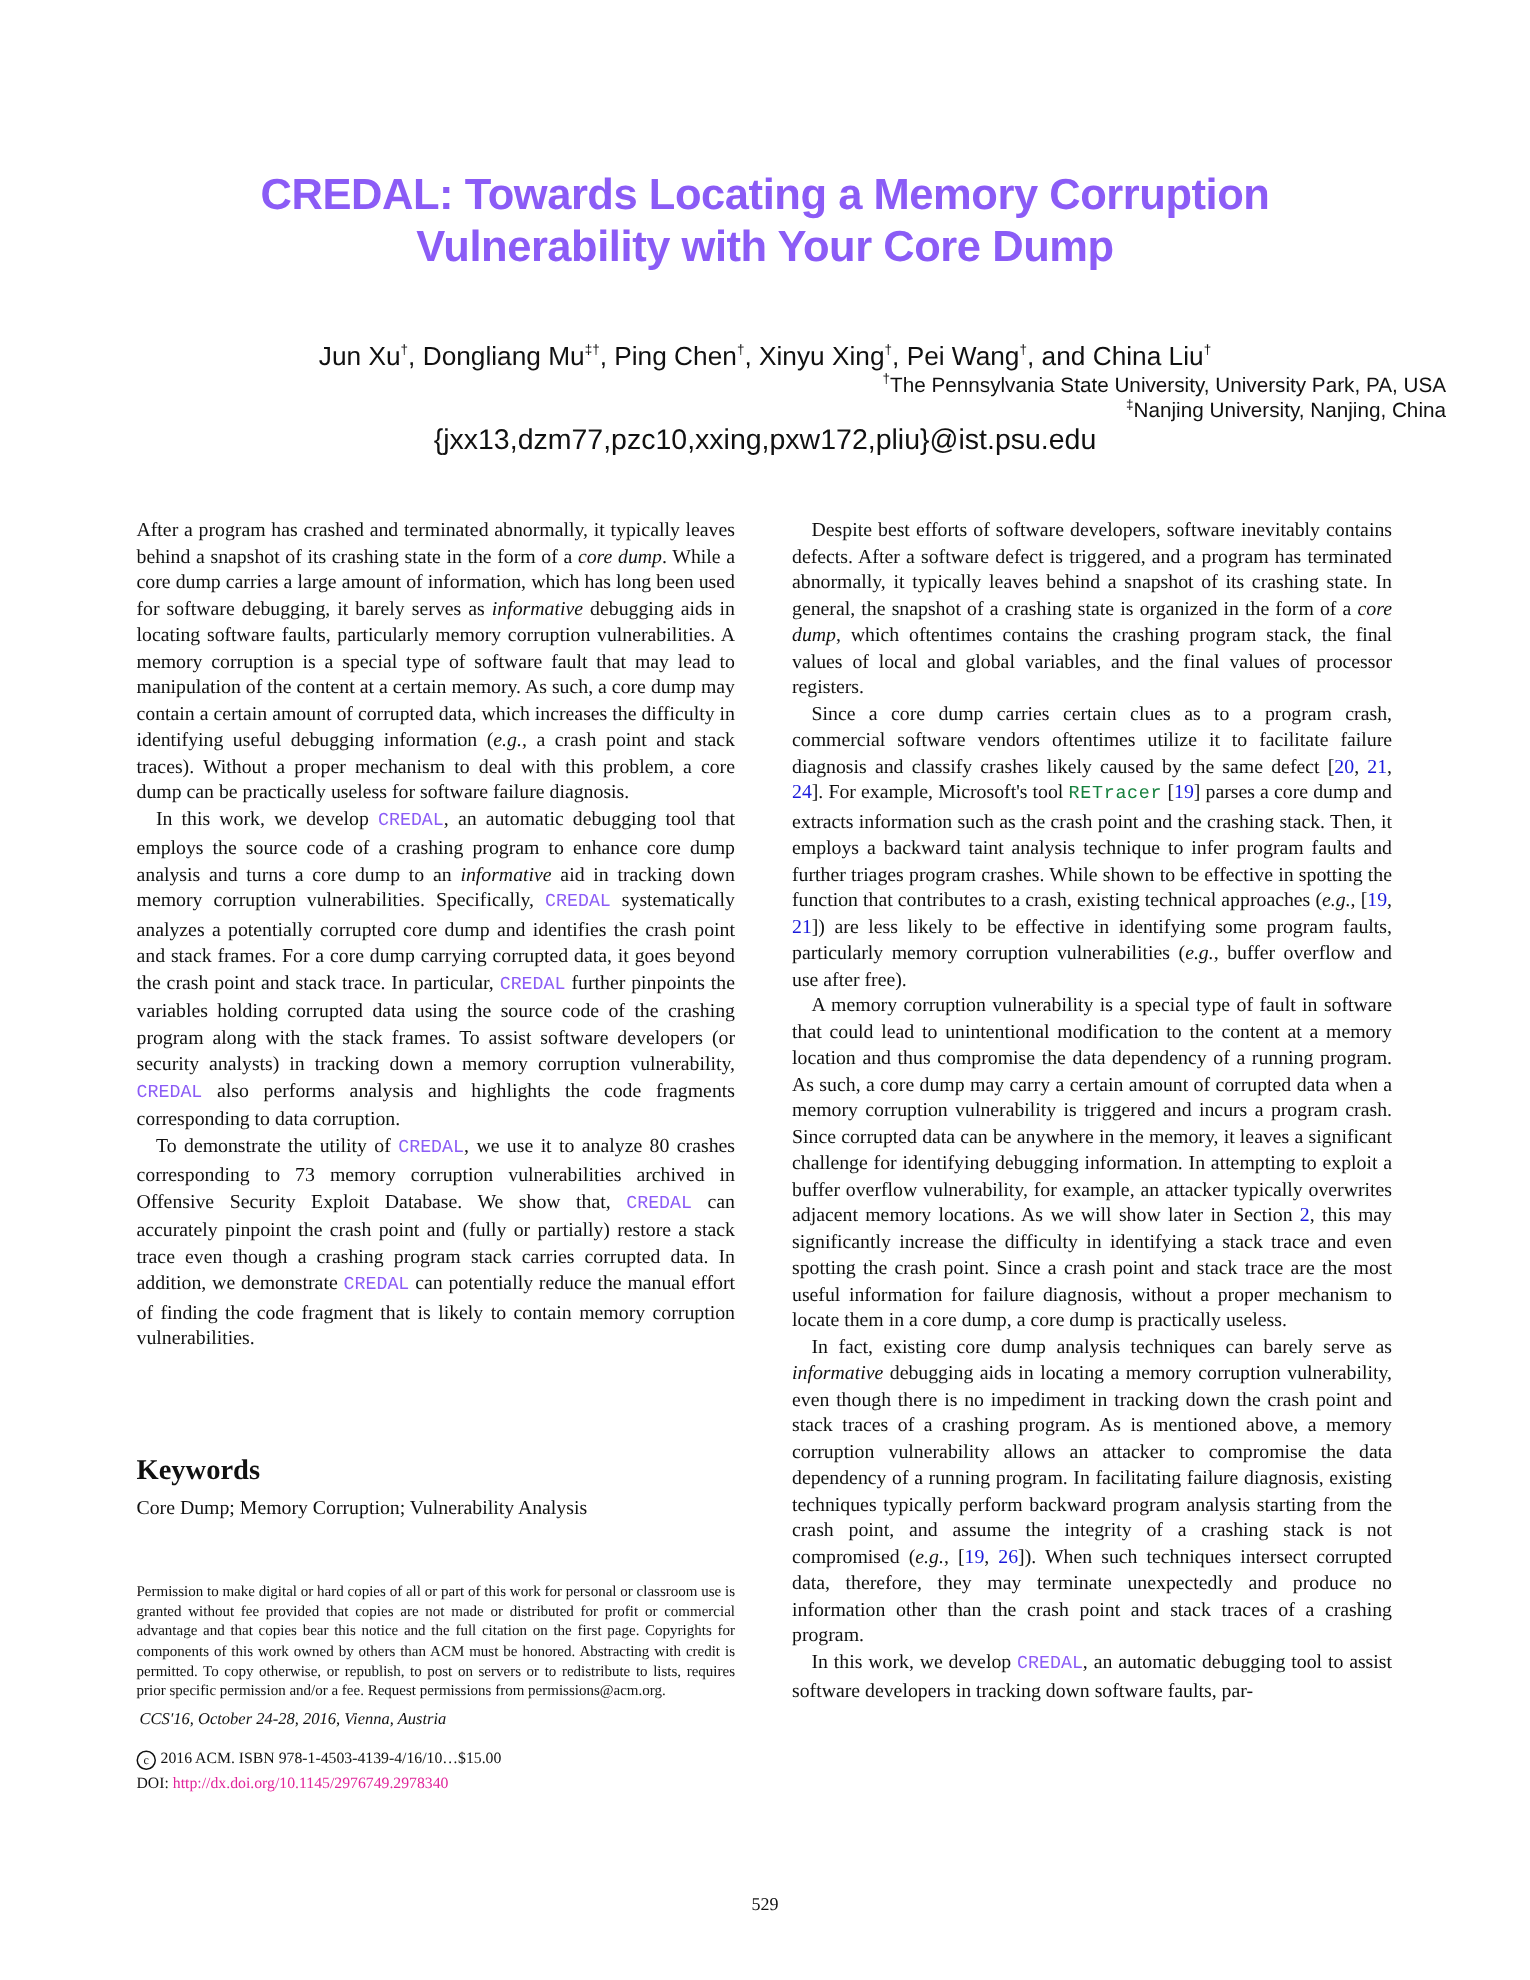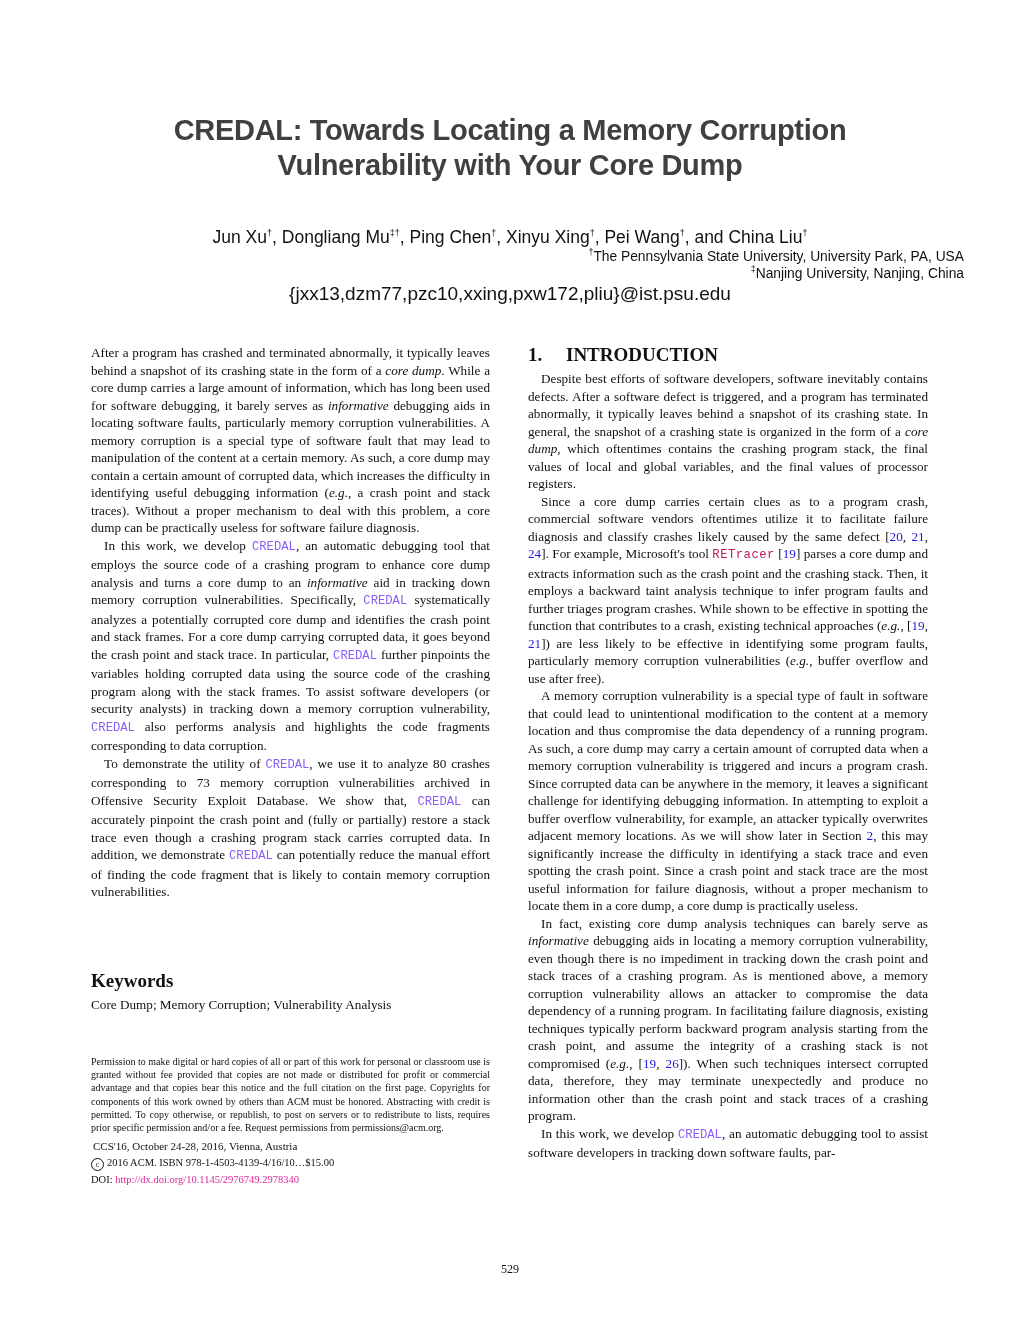--- a/index.html
+++ b/index.html
@@ -1,20 +1,20 @@
 <!DOCTYPE html>
 <html><head>
   <meta charset="utf-8">
   <style>
     html, body { margin: 0; padding: 0; background: #ffffff; }
     body { width: 1020px; height: 1320px; position: relative; overflow: hidden; color: #111; }
     .title {
       position: absolute; left: 0; width: 1020px; top: 113px; text-align: center;
       font-family: "Liberation Sans", sans-serif; font-weight: bold; font-size: 29px; line-height: 35px;
-      letter-spacing: -0.3px; color: #404040;
+      letter-spacing: -0.3px; color: #8b5cf6;
     }
     .authors {
       position: absolute; left: 0; width: 1020px; top: 226px; text-align: center;
       font-family: "Liberation Sans", sans-serif; font-size: 17.5px; line-height: 22px;
     }
     .affil {
       position: absolute; left: 0; width: 964px; text-align: right;
       font-family: "Liberation Sans", sans-serif; font-size: 13.8px; line-height: 17px;
     }
     .email {
@@ -23,26 +23,26 @@
     }
     sup { font-size: 9px; vertical-align: super; line-height: 0; }
     .col { position: absolute; font-family: "Liberation Serif", serif; font-size: 13.2px; line-height: 17.5px; text-align: justify; }
     .col-left { left: 91px; width: 399px; }
     .col-right { left: 528px; width: 400px; }
     .section-head { font-family: "Liberation Serif", serif; font-weight: bold; font-size: 19px; line-height: 22px; margin: 0 0 4px 0; }
     .section-head .num { display: inline-block; width: 38px; }
     p { margin: 0; }
     p.indent { text-indent: 13px; }
     .mono { font-family: "Liberation Mono", monospace; font-size: 12.2px; color: #8b5cf6; }
-    .mono-sm { font-family: "Liberation Mono", monospace; font-size: 12.2px; color: #be185d; letter-spacing: 0.5px; }
+    .mono-sm { font-family: "Liberation Mono", monospace; font-size: 12.2px; color: #15803d; letter-spacing: 0.5px; }
     .cite { color: #1a1adb; }
     .link { color: #e0249a; margin-top: 41px; }
     .perm { font-size: 10px; line-height: 13.2px; text-align: justify; }
-    .conf { font-size: 11px; line-height: 15px; margin-top: 5px; padding-left: 2px; }
-    .copy { font-size: 10.5px; line-height: 17px; }
+    .conf { font-size: 11px; line-height: 15px; margin-top: 5px; font-style: italic; padding-left: 2px; }
+    .copy { font-size: 10.5px; line-height: 17px; margin-top: 10px; }
     .copy .circ { display: inline-block; width: 11px; height: 11px; border: 1px solid #111; border-radius: 50%; font-size: 8px; line-height: 11px; text-align: center; vertical-align: -1px; margin-right: 3px; }
     .doi { font-size: 10.5px; line-height: 17px; }
     .page-number { position: absolute; left: 0; width: 1020px; top: 1262px; text-align: center; font-family: "Liberation Serif", serif; font-size: 12px; }
   </style>
 </head>
 <body>
 
 <div class="title">
   <div>CREDAL: Towards Locating a Memory Corruption</div>
   <div>Vulnerability with Your Core Dump</div>
@@ -72,21 +72,20 @@
 </div>
 
 <div class="col col-left" style="top:1055px;">
   <p class="perm">Permission to make digital or hard copies of all or part of this work for personal or classroom use is granted without fee provided that copies are not made or distributed for profit or commercial advantage and that copies bear this notice and the full citation on the first page. Copyrights for components of this work owned by others than ACM must be honored. Abstracting with credit is permitted. To copy otherwise, or republish, to post on servers or to redistribute to lists, requires prior specific permission and/or a fee. Request permissions from permissions@acm.org.</p>
   <p class="conf">CCS'16, October 24-28, 2016, Vienna, Austria</p>
   <p class="copy"><span class="circ">c</span><span>2016 ACM. ISBN 978-1-4503-4139-4/16/10…$15.00</span></p>
   <p class="doi"><span>DOI: </span><a class="link" style="text-decoration:none;">http://dx.doi.org/10.1145/2976749.2978340</a></p>
 </div>
 
 <div class="col col-right" style="top:344px;">
-  <h2 class="section-head"><span class="num">1.</span><span>INTRODUCTION</span></h2>
   <p class="indent"><span>Despite best efforts of software developers, software inevitably contains defects. After a software defect is triggered, and a program has terminated abnormally, it typically leaves behind a snapshot of its crashing state. In general, the snapshot of a crashing state is organized in the form of a </span><i>core dump</i><span>, which oftentimes contains the crashing program stack, the final values of local and global variables, and the final values of processor registers.</span></p>
   <p class="indent"><span>Since a core dump carries certain clues as to a program crash, commercial software vendors oftentimes utilize it to facilitate failure diagnosis and classify crashes likely caused by the same defect [</span><a class="cite">20</a><span>, </span><a class="cite">21</a><span>, </span><a class="cite">24</a><span>]. For example, Microsoft's tool </span><span class="mono-sm">RETracer</span><span> [</span><a class="cite">19</a><span>] parses a core dump and extracts information such as the crash point and the crashing stack. Then, it employs a backward taint analysis technique to infer program faults and further triages program crashes. While shown to be effective in spotting the function that contributes to a crash, existing technical approaches (</span><i>e.g.</i><span>, [</span><a class="cite">19</a><span>, </span><a class="cite">21</a><span>]) are less likely to be effective in identifying some program faults, particularly memory corruption vulnerabilities (</span><i>e.g.</i><span>, buffer overflow and use after free).</span></p>
   <p class="indent"><span>A memory corruption vulnerability is a special type of fault in software that could lead to unintentional modification to the content at a memory location and thus compromise the data dependency of a running program. As such, a core dump may carry a certain amount of corrupted data when a memory corruption vulnerability is triggered and incurs a program crash. Since corrupted data can be anywhere in the memory, it leaves a significant challenge for identifying debugging information. In attempting to exploit a buffer overflow vulnerability, for example, an attacker typically overwrites adjacent memory locations. As we will show later in Section </span><a class="cite">2</a><span>, this may significantly increase the difficulty in identifying a stack trace and even spotting the crash point. Since a crash point and stack trace are the most useful information for failure diagnosis, without a proper mechanism to locate them in a core dump, a core dump is practically useless.</span></p>
   <p class="indent"><span>In fact, existing core dump analysis techniques can barely serve as </span><i>informative</i><span> debugging aids in locating a memory corruption vulnerability, even though there is no impediment in tracking down the crash point and stack traces of a crashing program. As is mentioned above, a memory corruption vulnerability allows an attacker to compromise the data dependency of a running program. In facilitating failure diagnosis, existing techniques typically perform backward program analysis starting from the crash point, and assume the integrity of a crashing stack is not compromised (</span><i>e.g.</i><span>, [</span><a class="cite">19</a><span>, </span><a class="cite">26</a><span>]). When such techniques intersect corrupted data, therefore, they may terminate unexpectedly and produce no information other than the crash point and stack traces of a crashing program.</span></p>
   <p class="indent"><span>In this work, we develop </span><span class="mono">CREDAL</span><span>, an automatic debugging tool to assist software developers in tracking down software faults, par-</span></p>
 </div>
 
 <div class="page-number">529</div>
 
 </body></html>

